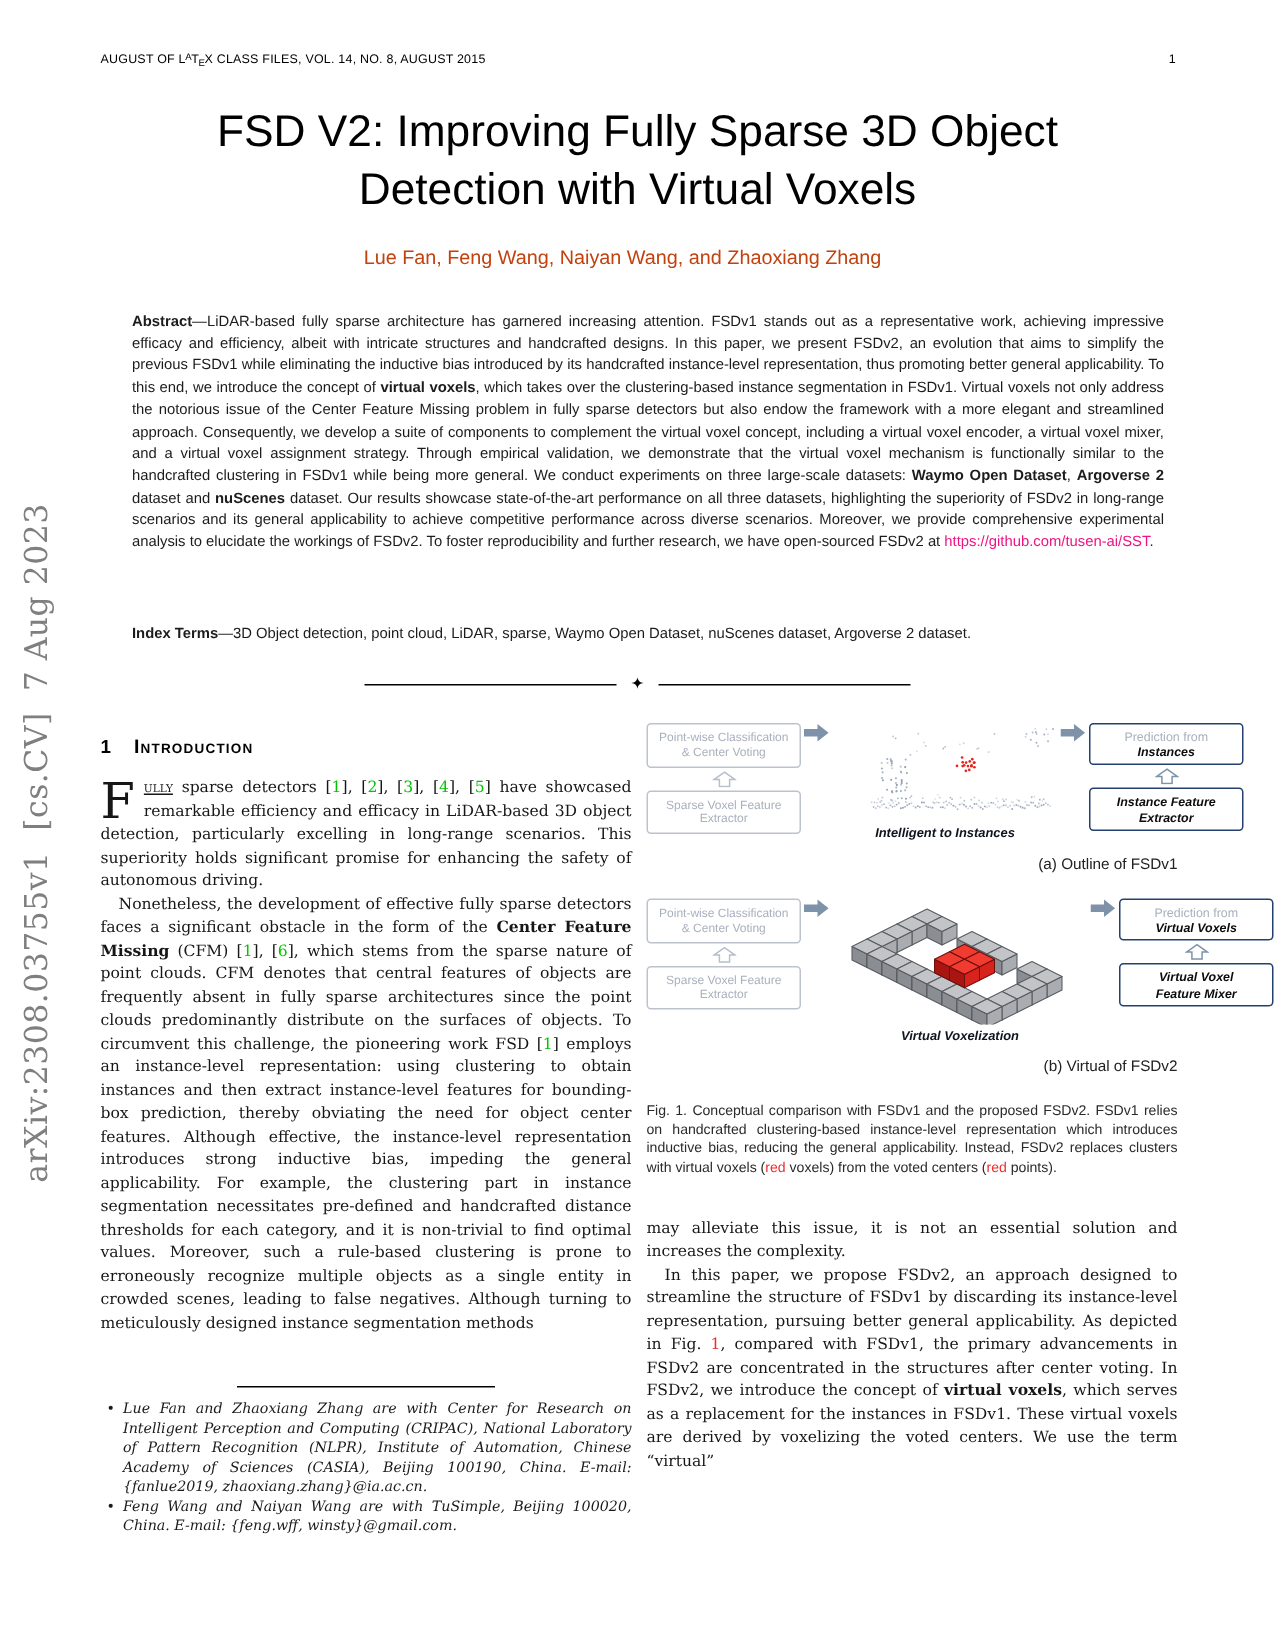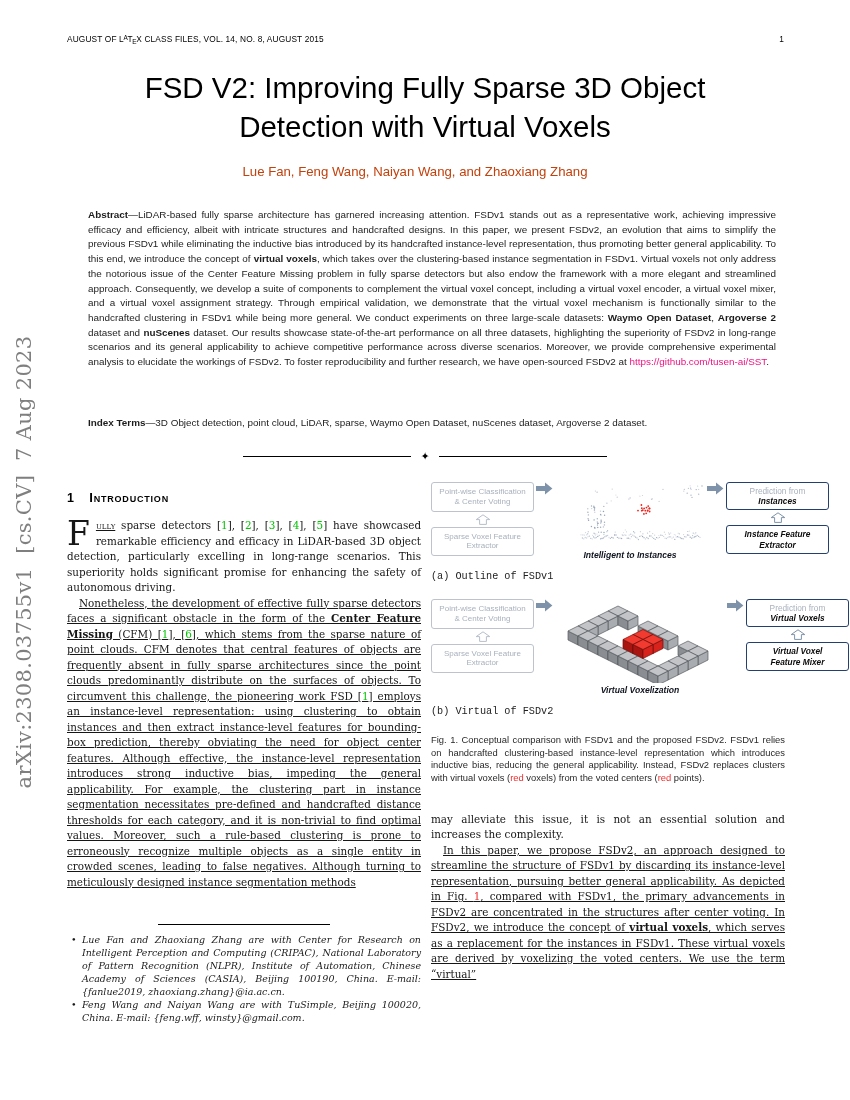--- a/index.html
+++ b/index.html
@@ -32,21 +32,21 @@
   
   .separator{position:absolute;top:452px;left:243px;width:364px;display:flex;align-items:center;gap:9px;}
   .sep-line{flex:1;border-top:1.3px solid #000;}
   .sep-diamond{font-size:11px;line-height:9px;color:#000;}
 
   
   .col-left{position:absolute;top:480px;left:67px;width:354px;}
   .col-right{position:absolute;top:478px;left:431px;width:354px;}
   .body-p{font-family:"DejaVu Serif",serif;font-size:10.4px;line-height:15.5px;text-align:justify;
           margin:0;color:#161616;}
-  .body-p.indent{text-indent:12px;text-decoration:underline;}
+  .body-p.indent{text-indent:12px;}
   .section-heading{margin:10px 0 13px;font-size:12.5px;font-weight:bold;letter-spacing:.3px;color:#000;}
   .sec-num{margin-right:15px;}
   .sec-title{font-variant:small-caps;letter-spacing:.8px;font-size:13px;}
   .dropcap{float:left;font-family:"DejaVu Serif",serif;font-size:33px;line-height:26px;padding:3px 6px 0 0;}
 
   
   .footnote{position:absolute;top:924px;left:67px;width:354px;font-family:"DejaVu Serif",serif;
             font-style:italic;font-size:9.5px;line-height:13px;color:#1a1a1a;}
   .fn-rule{width:172px;margin:0 auto 8px;border-top:1.1px solid #000;}
   .footnote ul{margin:0;padding:0 0 0 15px;list-style:none;}
@@ -62,21 +62,21 @@
   .nbox{box-sizing:border-box;width:100%;border:1.4px solid #24406e;border-radius:3px;font-size:8.3px;
         line-height:10.2px;text-align:center;padding:3px 2px;background:#fff;color:#0c0c0c;
         font-weight:bold;font-style:italic;white-space:pre-line;}
   .nbox .plain{color:#a9b1bd;font-weight:normal;font-style:normal;}
   .uparrow{margin:2px 0;flex:none;}
   .uparrow.gray polygon{stroke:#b7bfca;}
   .uparrow.blue polygon{stroke:#7e93a9;}
   .rarrow{flex:none;margin:0 2px;}
   .middle{flex:1;display:flex;flex-direction:column;align-items:center;}
   .mid-label{font-size:8.6px;font-weight:bold;font-style:italic;color:#10141f;margin-top:2px;}
-  .subcaption{text-align:left;font-family:Liberation Mono, monospace;font-size:10.2px;color:#222;
+  .subcaption{text-align:right;font-family:Liberation Sans, sans-serif;font-size:10.2px;color:#222;
               margin:11px 0 17px;}
   .fig-caption{font-size:9.4px;line-height:12.7px;text-align:justify;color:#2a2a2a;margin:4px 0 27px;}
 
   
   .watermark{position:absolute;left:12px;top:843px;transform-origin:0 0;transform:rotate(-90deg);
              width:562px;text-align:center;font-family:"DejaVu Serif",serif;font-size:21px;
              color:#7f7f7f;letter-spacing:.3px;white-space:pre;}
 </style>
 </head>
 <body>

